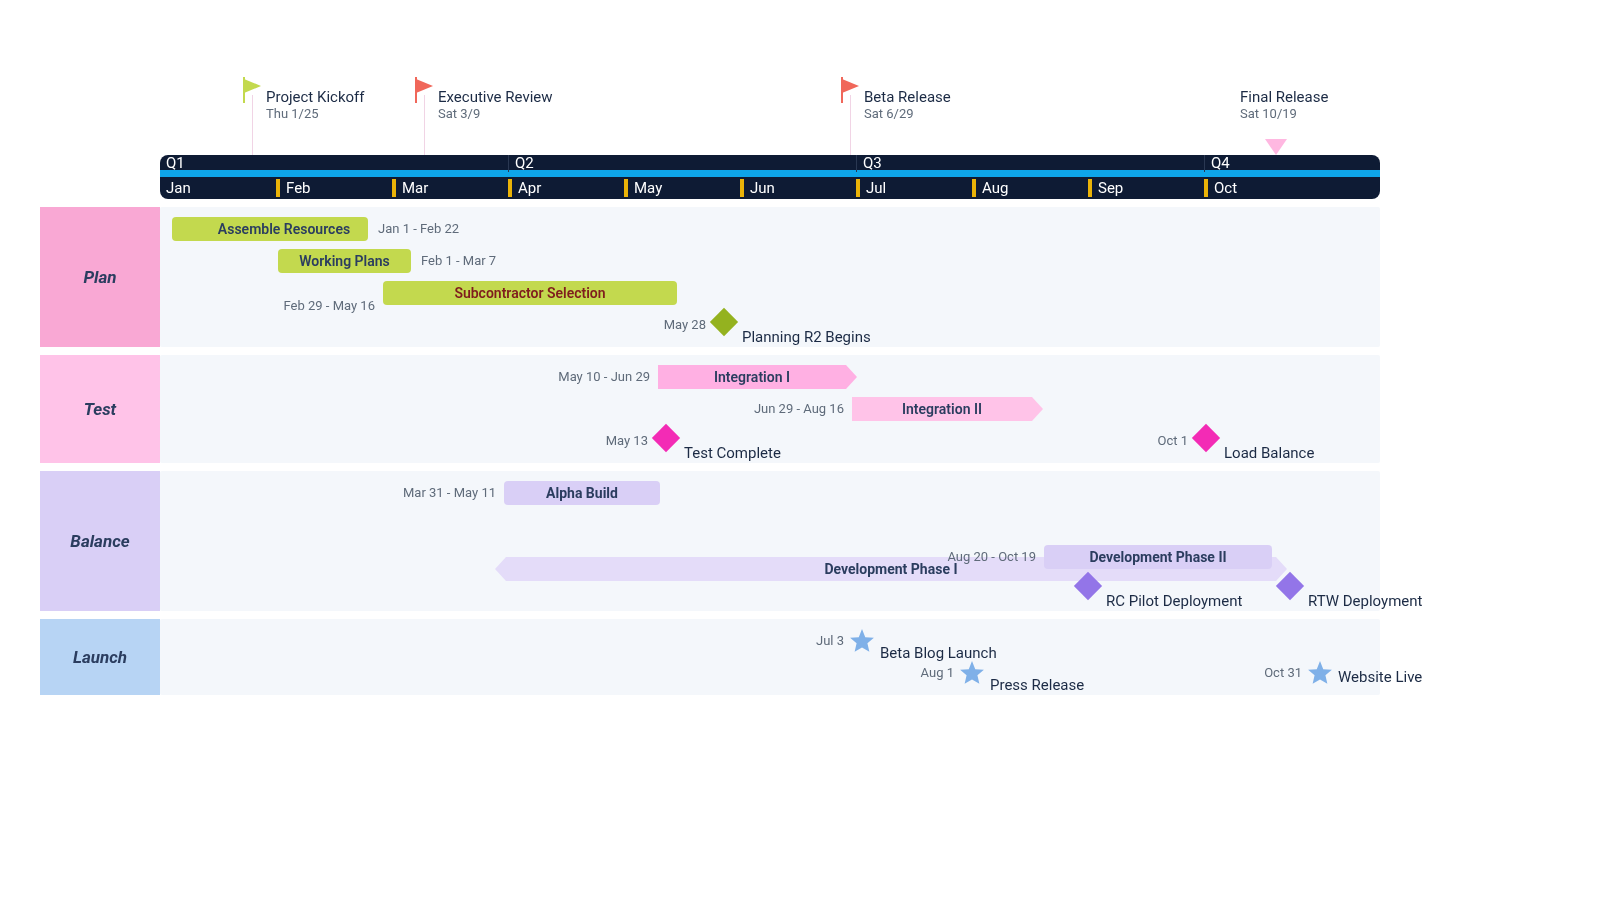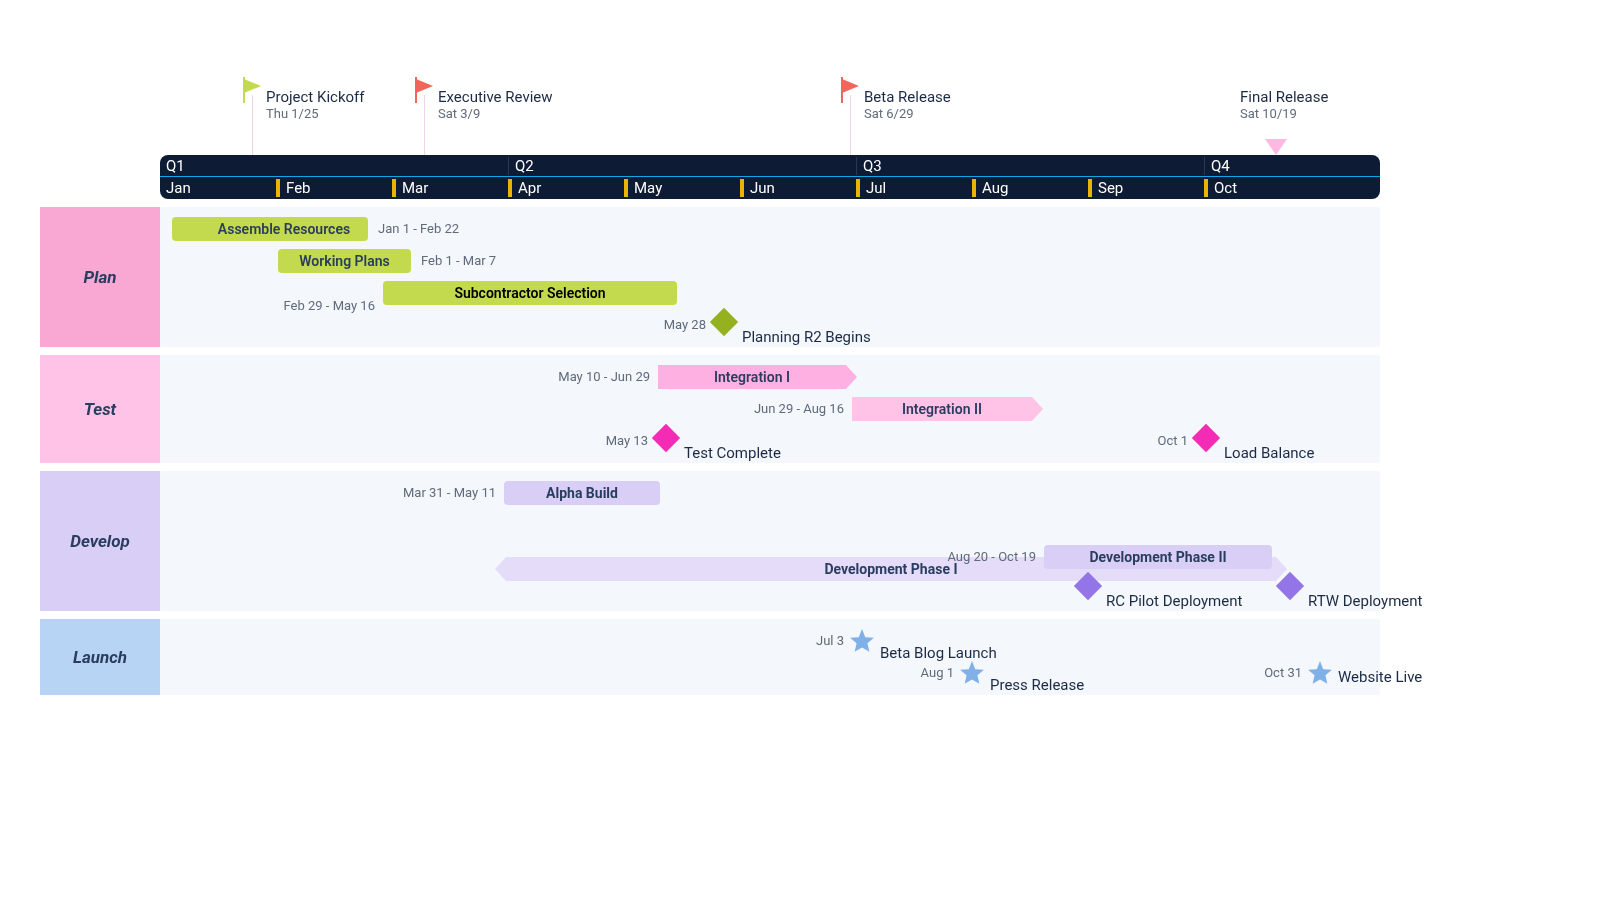--- a/index.html
+++ b/index.html
@@ -25,21 +25,21 @@
   .chart{position:relative;margin-left:120px;width:1220px}
   .milestones{position:relative;height:95px}
   .flagline{position:absolute;bottom:0;width:1px;height:60px;background:#e7b8d4;opacity:.6}
   .flag{position:absolute;bottom:52px;transform:translateX(-50%)}
   .flag svg{display:block}
   .flabel{position:absolute;bottom:34px;font-size:15px;color:var(--ink);white-space:nowrap}
   .flabel .d{display:block;font-size:13px;color:var(--muted)}
 
   .header{background:var(--navy);border-radius:8px;color:#fff;overflow:hidden}
   .qrow,.mrow{display:flex;height:22px;align-items:center}
-  .qrow{border-bottom:1px solid #0ea5e9}
+  .qrow{border-bottom:7px solid #0ea5e9}
   .qrow span,.mrow span{padding-left:6px;font-size:15px}
   .qrow span{border-left:1px solid #2a3852}
   .mrow span{border-left:4px solid #eab308}
   .qrow span:first-child,.mrow span:first-child{border-left:none}
 
   .lane{display:flex;margin-top:8px}
   .lname{width:120px;margin-left:-120px;display:flex;align-items:center;justify-content:center;font-weight:700;font-style:italic;font-size:17px;color:#2b3d5f}
   .lbody{flex:1;background:var(--row);border-radius:2px;padding:6px 0}
   .slot{height:32px;position:relative}
 
@@ -119,21 +119,21 @@
         <div class="lbody">
           <div class="slot">
             <div class="bar " style="left: 12px; width: 196px; background: rgb(195, 217, 78); color: rgb(195, 217, 78); padding-left: 36px;"><span style="color:#2b3d5f;">Assemble Resources</span></div>
             <div class="dtxt" style="left: 218px;">Jan 1 - Feb 22</div>
           </div>
           <div class="slot">
             <div class="bar " style="left: 118px; width: 133px; background: rgb(195, 217, 78); color: rgb(195, 217, 78);"><span style="color:#2b3d5f;">Working Plans</span></div>
             <div class="dtxt" style="left: 261px;">Feb 1 - Mar 7</div>
           </div>
           <div class="slot">
-            <div class="bar " style="left: 223px; width: 294px; background: rgb(195, 217, 78); color: rgb(195, 217, 78);"><span style="color:#000000;">Subcontractor Selection</span></div>
+            <div class="bar " style="left: 223px; width: 294px; background: rgb(195, 217, 78); color: rgb(195, 217, 78);"><span style="color:#7f1d1d;">Subcontractor Selection</span></div>
             <div class="dtxt" style="text-align: right; left: 215px; transform: translateX(-100%); margin-top: 13px;">Feb 29 - May 16</div>
           </div>
           <div class="slot">
             <div class="shape diamond" style="left: 564px; background: rgb(148, 178, 31);"></div>
             <div class="dtxt" style="left: 546px; transform: translateX(-100%);">May 28</div>
             <div class="mtxt" style="left: 582px;">Planning R2 Begins</div>
           </div>
         </div>
       </div>
       <div class="lane">
@@ -151,21 +151,21 @@
             <div class="shape diamond" style="left: 506px; background: rgb(243, 43, 181);"></div>
             <div class="dtxt" style="left: 488px; transform: translateX(-100%);">May 13</div>
             <div class="mtxt" style="left: 524px;">Test Complete</div>
             <div class="shape diamond" style="left: 1046px; background: rgb(243, 43, 181);"></div>
             <div class="dtxt" style="left: 1028px; transform: translateX(-100%);">Oct 1</div>
             <div class="mtxt" style="left: 1064px;">Load Balance</div>
           </div>
         </div>
       </div>
       <div class="lane">
-        <div class="lname" style="background: rgb(217, 207, 246);">Develop</div>
+        <div class="lname" style="background: rgb(217, 207, 246);">Balance</div>
         <div class="lbody">
           <div class="slot">
             <div class="bar " style="left: 344px; width: 156px; background: rgb(217, 207, 246); color: rgb(217, 207, 246);"><span style="color:#2b3d5f;font-weight:700">Alpha Build</span></div>
             <div class="dtxt" style="text-align: right; left: 336px; transform: translateX(-100%);">Mar 31 - May 11</div>
           </div>
           <div class="slot">
             <div class="bar arrow both" style="left: 346px; width: 770px; background: rgb(228, 220, 249); color: rgb(228, 220, 249); margin-top: 44px;"><span style="color:#2b3d5f;font-weight:700">Development Phase I</span></div>
           </div>
           <div class="slot">
             <div class="bar " style="left: 884px; width: 228px; background: rgb(217, 207, 246); color: rgb(217, 207, 246);"><span style="color:#2b3d5f;font-weight:700">Development Phase II</span></div>

